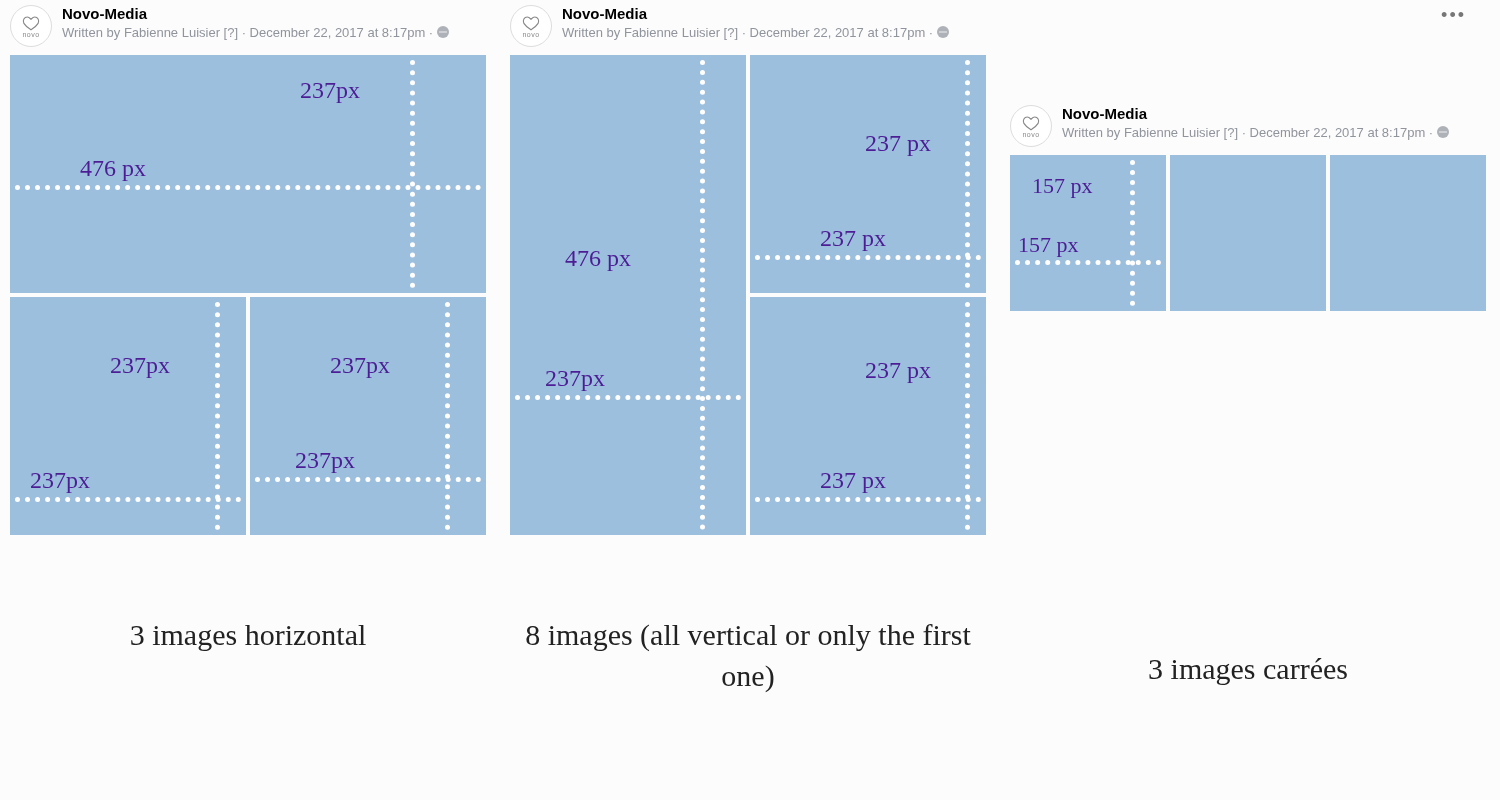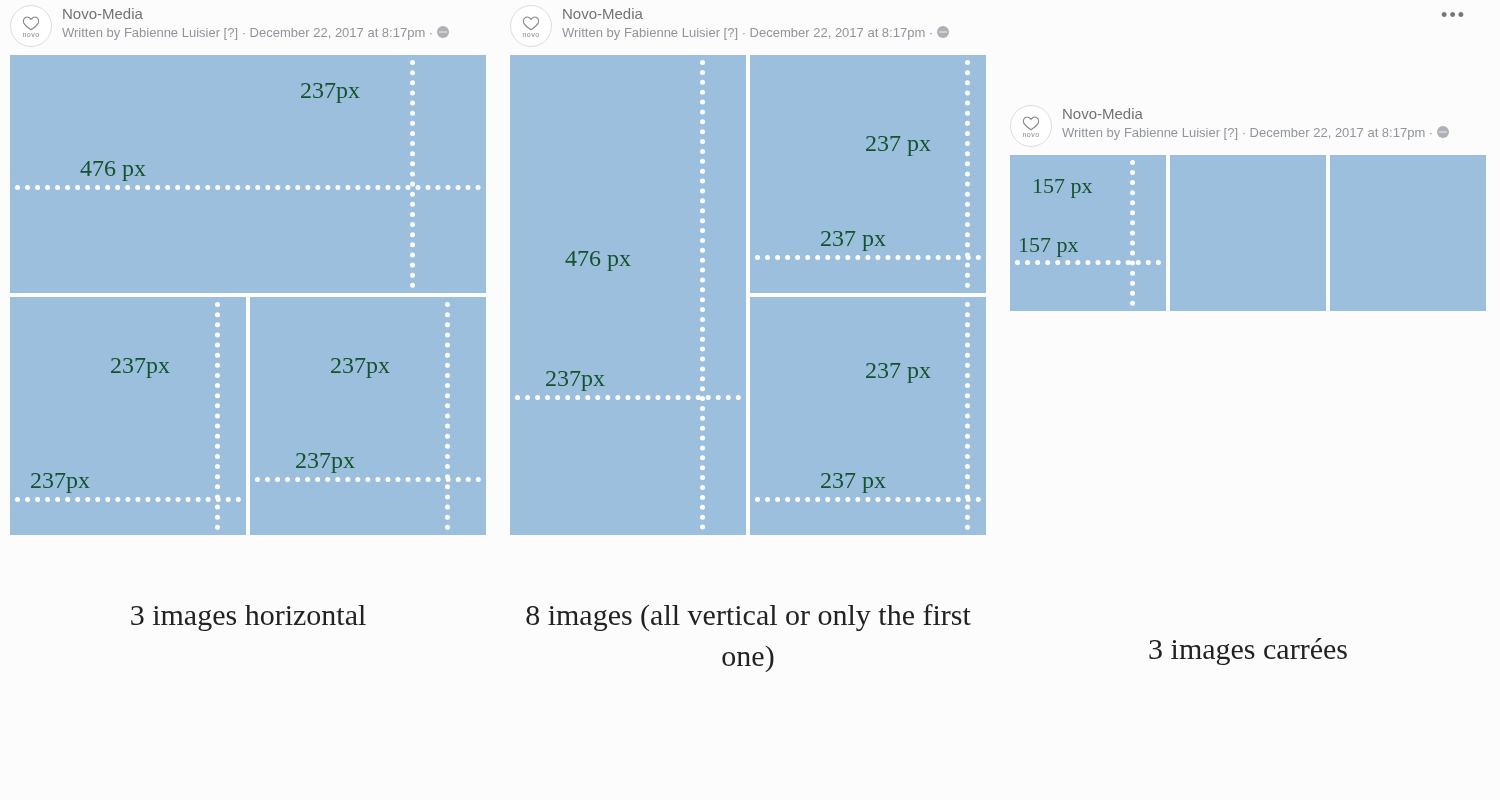--- a/index.html
+++ b/index.html
@@ -41,22 +41,22 @@
     display: flex;
     align-items: center;
     justify-content: center;
     flex-direction: column;
     font-size: 7px;
     color: #555;
   }
   .avatar svg { width: 18px; height: 18px; }
   .avatar .brand { font-size: 7px; letter-spacing: 0.5px; margin-top: -1px; color:#888; }
   .page-name {
-    color: #737373;
-    font-weight: 400;
+    color: #000000;
+    font-weight: 700;
     font-size: 15px;
     line-height: 1.2;
   }
   .meta {
     color: #90949c;
     font-size: 13px;
     margin-top: 2px;
   }
   .meta .globe {
     display:inline-block;
@@ -86,21 +86,21 @@
   }
   .dl-v { 
     position:absolute; top:5px; bottom:5px;
     border-left: 5px dotted #fff;
     width:0;
   }
   .lbl {
     position:absolute;
     font-family: Georgia, 'Times New Roman', serif;
     font-size: 24px;
-    color: #14532d;
+    color: #4c1d95;
     white-space: nowrap;
     text-align: right;
   }
 
   
   .g1 { width:476px; height:480px; }
   .g1 .big { position:absolute; left:0; top:0; width:476px; height:238px; }
   .g1 .b1 { position:absolute; left:0; top:242px; width:236px; height:238px; }
   .g1 .b2 { position:absolute; left:240px; top:242px; width:236px; height:238px; }
 
@@ -117,20 +117,21 @@
   .g3 .s3 { position:absolute; left:320px; top:0; width:156px; height:156px; }
 
   .caption {
     font-family: Georgia, 'Times New Roman', serif;
     font-size: 30px;
     color: #222;
     text-align: center;
     position:absolute;
     width: 476px;
     line-height: 1.35;
+    margin-top: 20px;
   }
   .cap1 { left: 10px; top: 595px; }
   .cap2 { left: 510px; top: 595px; }
   .cap3 { left: 1010px; top: 629px; }
 
 </style>
 </head>
 <body>
 
 <div class="col col1">

